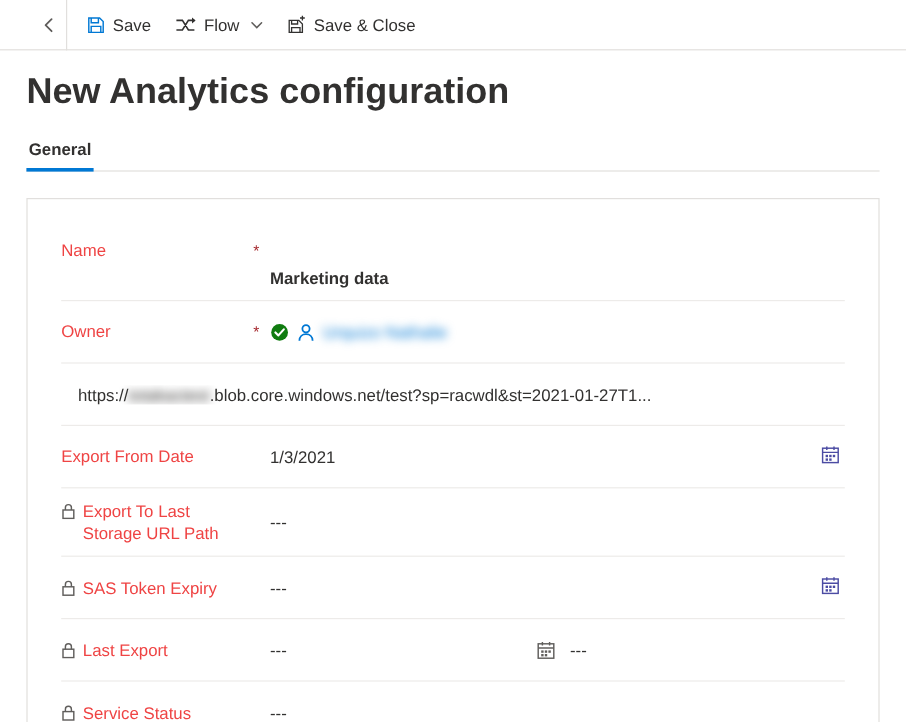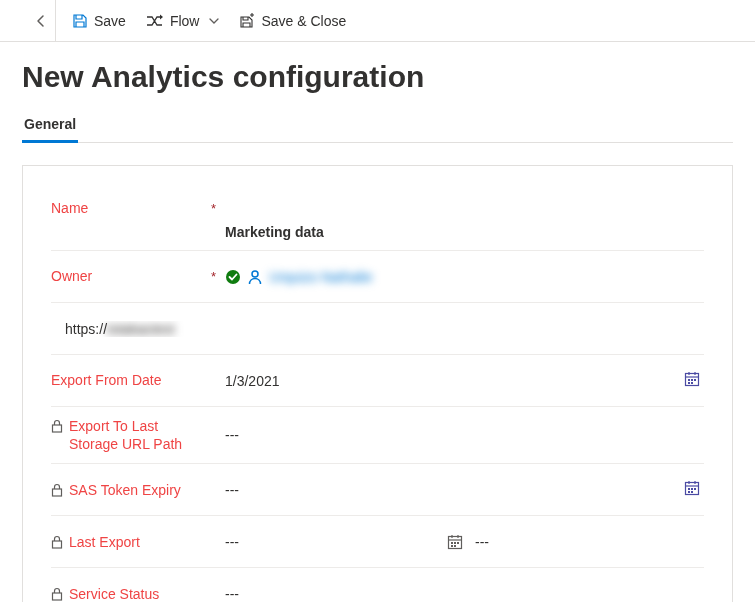--- a/index.html
+++ b/index.html
@@ -263,20 +263,21 @@
         </span>
         <span class="owner-name-blur">Urquizo Nathalie</span>
       </div>
     </div>
 
     <div class="field-row">
       <span class="spacer-req"></span>
       <div class="field-value ellipsis">
         <span>https://</span>
           <span class="url-blur">totakactest</span>
+          <span>.blob.core.windows.net/test?sp=racwdl&amp;st=2021-01-27T1...</span>
       </div>
     </div>
 
     <div class="field-row">
       <div class="field-label">
         <span>Export From Date</span>
       </div>
       <span class="spacer-req"></span>
       <div class="field-value">
         <div class="date-input-wrap">

